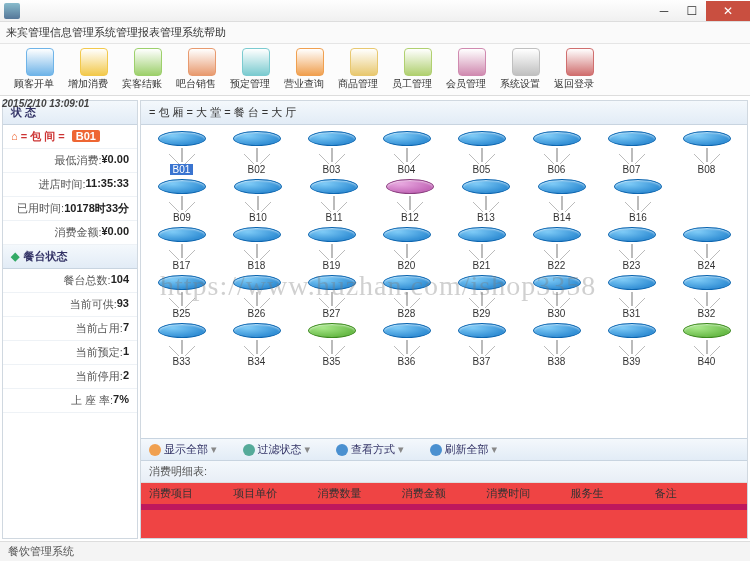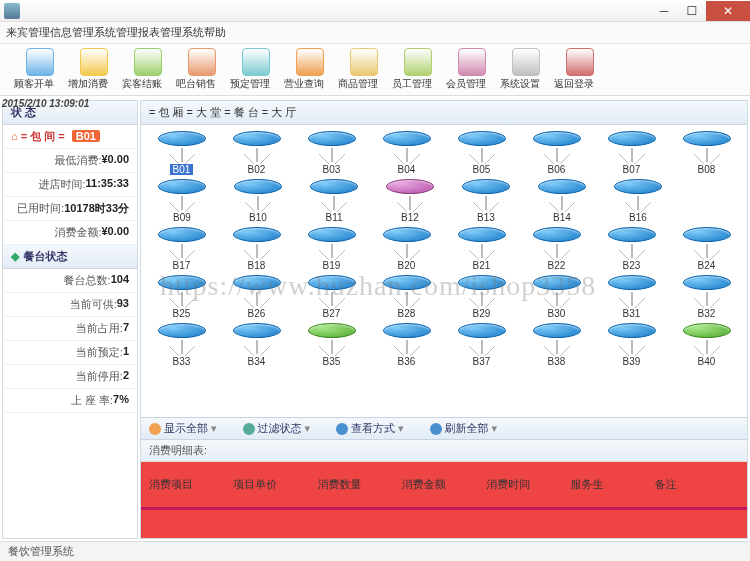--- a/index.html
+++ b/index.html
@@ -35,21 +35,21 @@
 .legs { width: 32px; height: 18px; background:
   linear-gradient(#bbb,#bbb) center/2px 14px no-repeat,
   linear-gradient(45deg, transparent 48%, #bbb 48%, #bbb 52%, transparent 52%) left bottom/16px 10px no-repeat,
   linear-gradient(-45deg, transparent 48%, #bbb 48%, #bbb 52%, transparent 52%) right bottom/16px 10px no-repeat; }
 .tlabel { font-size: 10px; color: #333; padding: 0 3px; }
 .filterbar { background: linear-gradient(#f4f8fc,#e2ecf6); padding: 3px 8px; border-top: 1px solid #c8d4e0; display: flex; align-items: center; gap: 26px; font-size: 11px; color: #336; }
 .filterbar .fi { display: flex; align-items: center; gap: 3px; }
 .filterbar .dot { width: 12px; height: 12px; border-radius: 50%; display: inline-block; }
 .detail { background: #ef4444; border-top: 1px solid #c8d4e0; }
 .detail-head { background: linear-gradient(#f4f8fc,#e8eef6); padding: 3px 8px; font-size: 11px; color: #555; border-bottom: 1px solid #ddd; }
-.detail-cols { display: flex; padding: 15px 8px; font-size: 11px; color: #333; border-bottom: 3px solid #be185d; }
+.detail-cols { display: flex; padding: 3px 8px; font-size: 11px; color: #333; border-bottom: 6px solid #be185d; }
 .detail-cols span { flex: 1; }
 .statusbar { position: absolute; bottom: 0; left: 0; right: 0; height: 20px; background: #f4f4f4; border-top: 1px solid #ddd; padding: 2px 8px; font-size: 11px; color: #555; }
 .watermark { position: absolute; top: 270px; left: 140px; font-size: 28px; color: rgba(120,120,120,.35); font-family: serif; pointer-events: none; z-index: 50; letter-spacing: 1px; padding-left: 20px; }
 </style>
 </head>
 <body>
 
 <div class="titlebar">
   <div class="ico"></div>
   <button>─</button>

